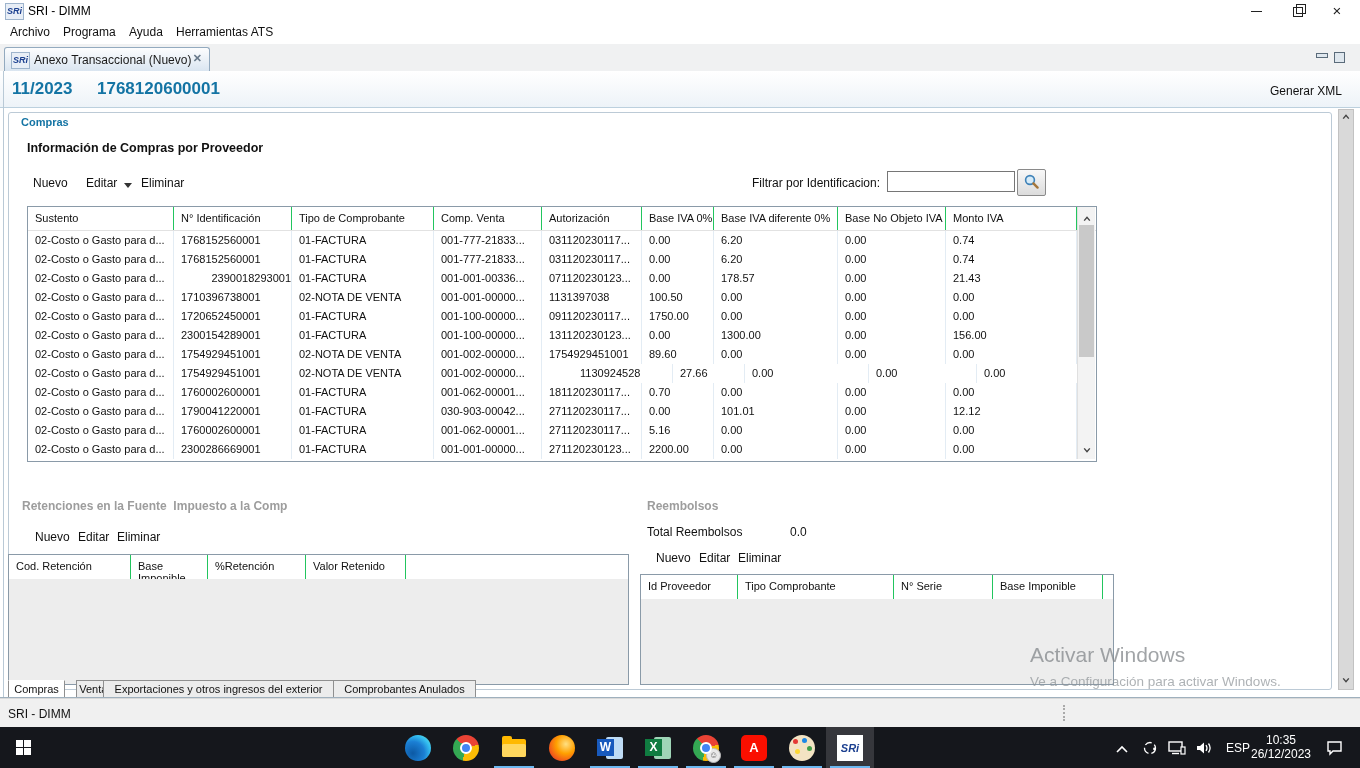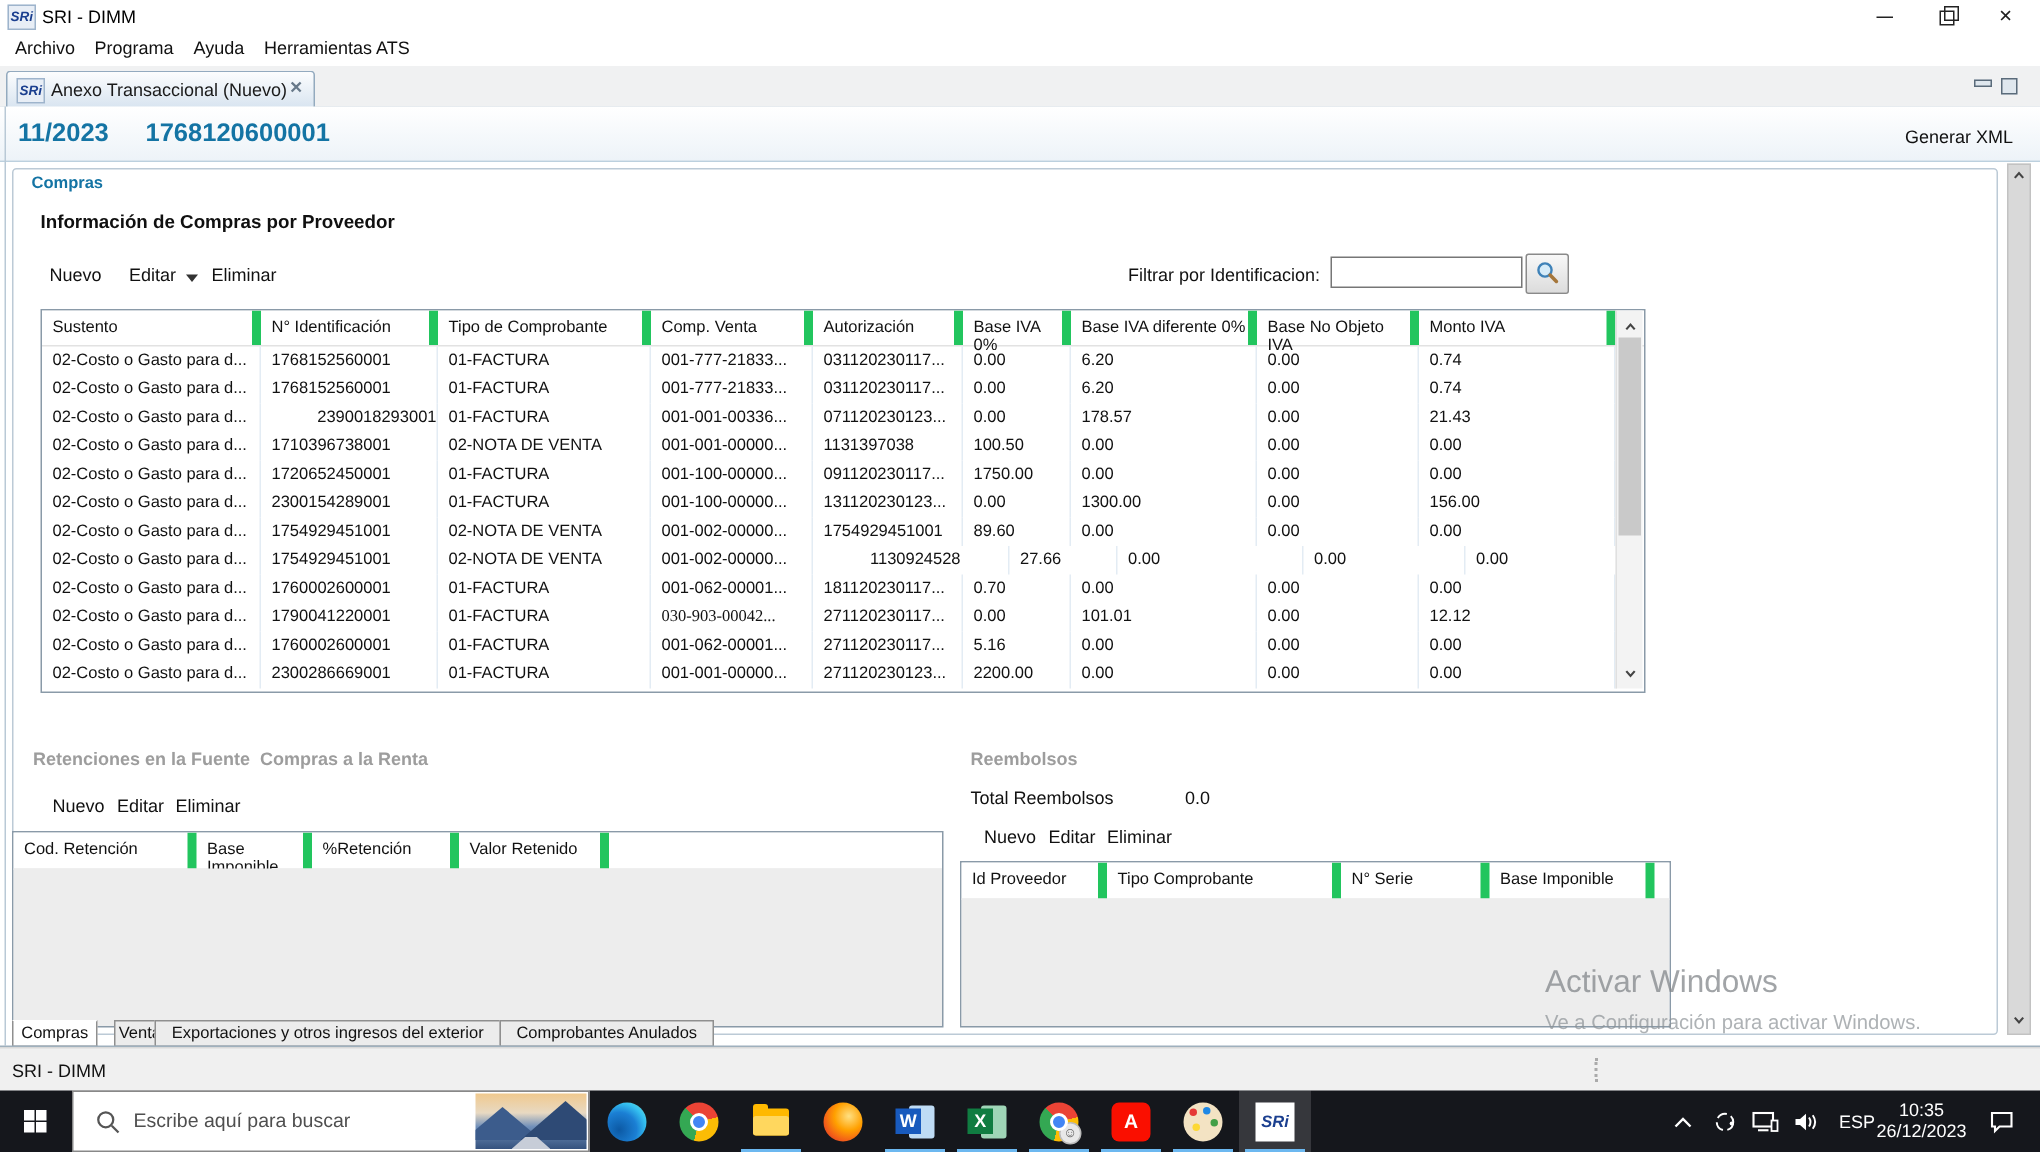--- a/index.html
+++ b/index.html
@@ -37,21 +37,21 @@
   .info-title{position:absolute;left:27px;top:141px;font-size:12.5px;font-weight:bold;color:#101010;}
   .tb-item{position:absolute;top:176px;font-size:12px;color:#111;}
   .caret{position:absolute;top:183px;width:0;height:0;border-left:4px solid transparent;border-right:4px solid transparent;border-top:5px solid #333;}
   .filter-label{position:absolute;left:752px;top:176px;font-size:12px;color:#111;}
   .filter-input{position:absolute;left:887px;top:171px;width:120px;height:19px;border:1px solid #767676;background:#fff;font-size:12px;padding:0 3px;}
   .search-btn{position:absolute;left:1017px;top:169px;width:27px;height:25px;border:1px solid #8a8a8a;border-radius:2px;background:linear-gradient(180deg,#f8f8f8,#dcdcdc);text-align:center;}
   .search-btn svg{margin-top:3px;}
   
   .gtable{position:absolute;border:1px solid #8a9aa8;background:#fff;overflow:hidden;}
   .t-head{display:flex;background:#fff;border-bottom:1px solid #e2e2e2;}
-  .t-hcell{flex:0 0 auto;font-size:11px;color:#111;padding:5px 0 4px 7px;border-right:6px solid #22c55e;box-sizing:border-box;height:23px;}
+  .t-hcell{flex:0 0 auto;font-size:11px;color:#111;padding:5px 0 4px 7px;border-right:1px solid #22c55e;box-sizing:border-box;height:23px;}
   .t-row{display:flex;height:19px;}
   .t-cell{flex:0 0 auto;font-size:11px;color:#111;padding:3px 0 0 7px;border-right:1px solid #e3ecf4;box-sizing:border-box;white-space:nowrap;overflow:hidden;}
   .gtable.graybody .t-body{background:#ededed;position:absolute;top:24px;bottom:0;left:0;right:0;}
   .gtable.graybody .t-hcell{height:24px;}
   
   .vscroll{position:absolute;width:17px;background:#f3f3f3;border-left:1px solid #e0e0e0;}
   .vscroll .arr{position:absolute;left:0;width:17px;height:17px;text-align:center;color:#4a4a4a;}
   .vscroll .thumb{position:absolute;left:1px;width:15px;background:#c9c9c9;}
   .chev{display:inline-block;width:8px;height:8px;}
   
@@ -283,21 +283,21 @@
         <div class="t-cell" style="width: 100px;">181120230117...</div>
         <div class="t-cell" style="width: 72px;">0.70</div>
         <div class="t-cell" style="width: 124px;">0.00</div>
         <div class="t-cell" style="width: 108px;">0.00</div>
         <div class="t-cell" style="width: 131px;">0.00</div>
       </div>
       <div class="t-row">
         <div class="t-cell" style="width: 146px;">02-Costo o Gasto para d...</div>
         <div class="t-cell" style="width: 118px;">1790041220001</div>
         <div class="t-cell" style="width: 142px;">01-FACTURA</div>
-        <div class="t-cell" style="width: 108px; font-family: Liberation Serif, serif;">030-903-00042...</div>
+        <div class="t-cell" style="width: 108px;">030-903-00042...</div>
         <div class="t-cell" style="width: 100px;">271120230117...</div>
         <div class="t-cell" style="width: 72px;">0.00</div>
         <div class="t-cell" style="width: 124px;">101.01</div>
         <div class="t-cell" style="width: 108px;">0.00</div>
         <div class="t-cell" style="width: 131px;">12.12</div>
       </div>
       <div class="t-row">
         <div class="t-cell" style="width: 146px;">02-Costo o Gasto para d...</div>
         <div class="t-cell" style="width: 118px;">1760002600001</div>
         <div class="t-cell" style="width: 142px;">01-FACTURA</div>
@@ -328,21 +328,21 @@
       </svg>
   </div>
   <div class="thumb" style="top:18px;height:132px;"></div>
   <div class="arr" style="bottom:2px;">
     <svg class="chev" viewBox="0 0 10 10">
         <polyline points="1.5,3 5,7 8.5,3" fill="none" stroke="#444" stroke-width="1.8"></polyline>
       </svg>
   </div>
 </div>
 
-<span class="sec-heading" style="left:22px;top:499px;">Retenciones en la Fuente  Compras a la Renta</span>
+<span class="sec-heading" style="left:22px;top:499px;">Retenciones en la Fuente  Impuesto a la Comp</span>
 <span class="small-tb" style="left:35px;top:530px;">Nuevo</span>
 <span class="small-tb" style="left:78px;top:530px;">Editar</span>
 <span class="small-tb" style="left:117px;top:530px;">Eliminar</span>
 <div class="gtable graybody" style="left:8px;top:554px;width:619px;height:129px;">
     <div class="t-head">
       <div class="t-hcell" style="width: 122px;">Cod. Retención</div>
       <div class="t-hcell" style="width: 77px;">Base Imponible</div>
       <div class="t-hcell" style="width: 98px;">%Retención</div>
       <div class="t-hcell" style="width: 100px;">Valor Retenido</div>
     </div>
@@ -390,32 +390,20 @@
 
 <div class="taskbar">
   <div class="startbtn">
     <div class="winlogo">
         <div></div>
         <div></div>
         <div></div>
         <div></div>
       </div>
   </div>
-  <div class="searchbox">
-    <svg width="18" height="18" viewBox="0 0 18 18">
-      <circle cx="7.5" cy="7.5" r="5" fill="none" stroke="#555" stroke-width="1.5"></circle>
-      <line x1="11.5" y1="11.5" x2="16" y2="16" stroke="#555" stroke-width="1.5"></line>
-    </svg>
-    <span class="ph">Escribe aquí para buscar</span>
-    <div class="widget">
-        <div class="m1"></div>
-        <div class="m2"></div>
-        <div class="rd"></div>
-      </div>
-  </div>
 
   <div class="slot" style="left:394px;">
     <div class="icon24 circle edge-i"></div>
   </div>
   <div class="slot" style="left:442px;">
     <div class="icon24 chrome-i circle"></div>
   </div>
   <div class="slot" style="left:490px;">
     <div class="icon24 folder-i">
         <div class="tabf"></div>

